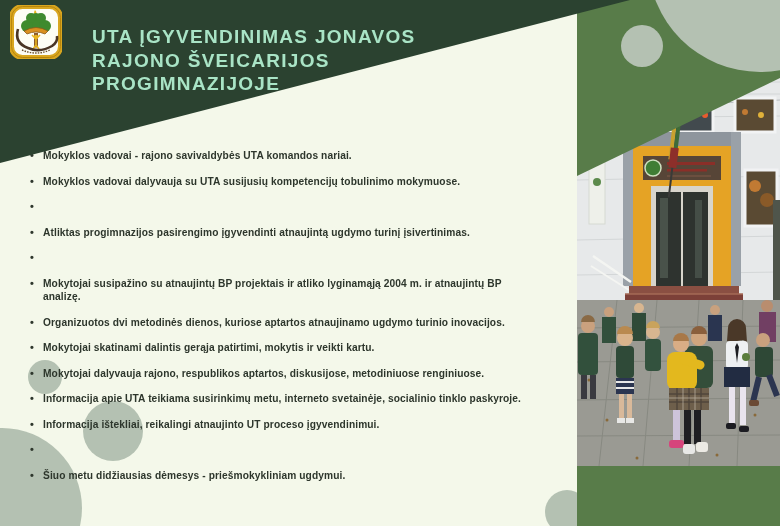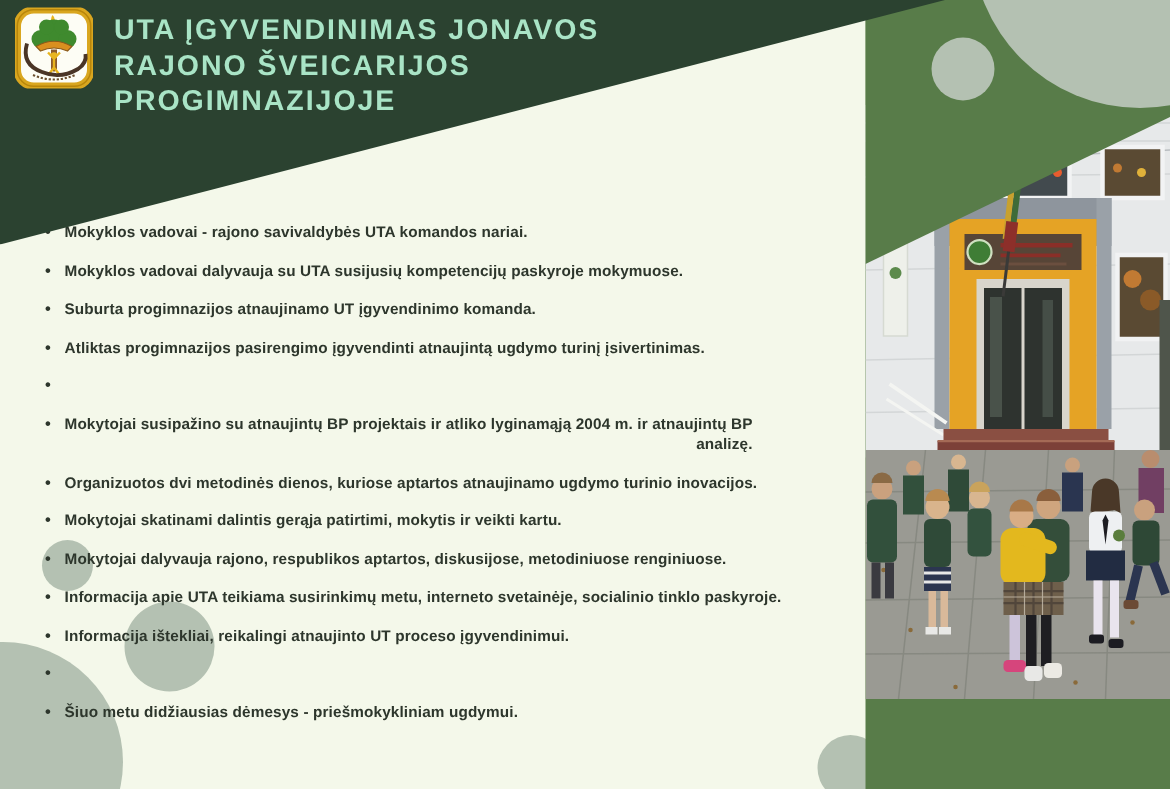--- a/index.html
+++ b/index.html
@@ -16,34 +16,34 @@
   .panel-overlay{position:absolute;left:0;top:0;width:203px;height:210px;}
   
   .header-tri{
     position:absolute;left:0;top:0;width:780px;height:170px;z-index:3;
     background:#2b4230;
     -webkit-clip-path:polygon(0 0,630px 0,0 163px);
     clip-path:polygon(0 0,630px 0,0 163px);
   }
   .logo{position:absolute;left:10px;top:5px;width:52px;height:54px;z-index:4;}
   .title{
-    position:absolute;left:76px;top:9px;width:430px;z-index:4;margin:0;
+    position:absolute;left:76px;top:9px;width:430px;z-index:4;margin:16px;
     color:#a9e4c6;font-size:19px;font-weight:700;letter-spacing:1.3px;
     line-height:23.5px;text-transform:uppercase;
   }
   .title span{display:block;}
   
   .bullets{
     position:absolute;left:30px;top:149px;width:548px;z-index:2;
     margin:0;padding:0;list-style:none;
     color:#2d362c;font-size:10.2px;font-weight:700;letter-spacing:.1px;
   }
   .bullets li{display:flex;margin:0 0 12px 0;line-height:13.5px;}
   .bullets li .dot{flex:0 0 auto;width:13px;font-size:11px;}
-  .bullets li .bullet-text{white-space:pre-line;text-align:right;}
+  .bullets li .bullet-text{white-space:pre-line;}
 </style>
 </head>
 <body>
 
 <div class="slide">
 
   <svg class="left-circles" width="780" height="526" viewBox="0 0 780 526">
     <circle cx="45" cy="377" r="17" fill="#b4c1b2"></circle>
     <circle cx="113" cy="431" r="30" fill="#b4c1b2"></circle>
     <circle cx="2" cy="508" r="80" fill="#b4c1b2"></circle>
@@ -258,26 +258,25 @@
 
   <ul class="bullets">
 
       <li>
         <span class="dot">•</span>
         <span class="bullet-text">Mokyklos vadovai -  rajono savivaldybės UTA komandos nariai.</span>
       </li>
 
       <li>
         <span class="dot">•</span>
-        <span class="bullet-text">Mokyklos vadovai dalyvauja su UTA susijusių kompetencijų paskyroje mokymuose.</span>
-      </li>
-
-      <li>
-        <span class="dot">•</span>
-        <span class="bullet-text">Suburta progimnazijos atnaujinamo UT įgyvendinimo komanda.</span>
+        <span class="bullet-text">Mokyklos vadovai dalyvauja su UTA susijusių kompetencijų tobulinimo mokymuose.</span>
+      </li>
+
+      <li>
+        <span class="dot">•</span>
       </li>
 
       <li>
         <span class="dot">•</span>
         <span class="bullet-text">Atliktas progimnazijos pasirengimo įgyvendinti atnaujintą ugdymo turinį įsivertinimas.</span>
       </li>
 
       <li>
         <span class="dot">•</span>
       </li>

